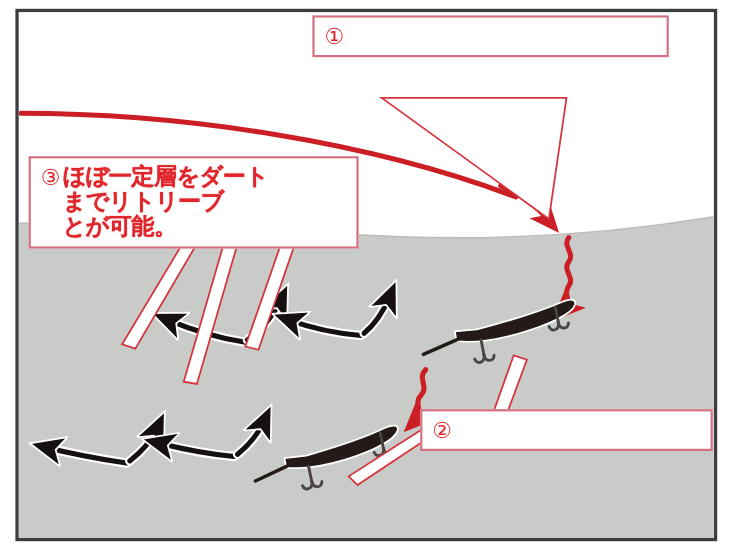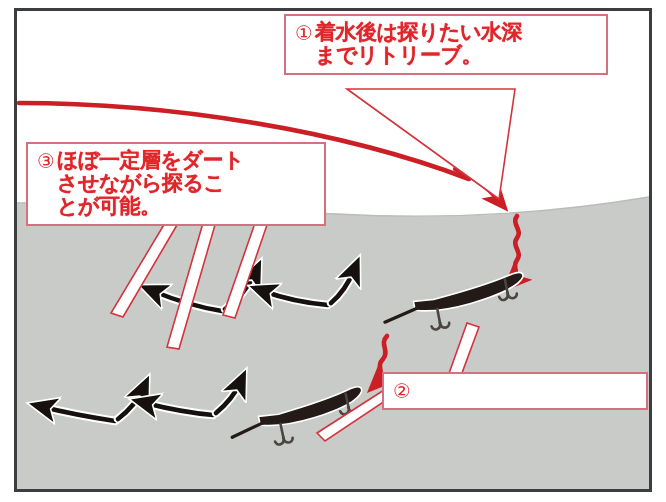--- a/index.html
+++ b/index.html
@@ -178,30 +178,28 @@
           </g>
 
         </g>
       </svg>
     </div>
   </div>
 
   <div id="callout1" class="callout">
     <div class="crow">
       <span class="cnumwrap">①</span>
-      <span class="ctext">着水後は探りたい水深
-までリトリーブ。</span>
     </div>
   </div>
 
   <div id="callout3" class="callout">
     <div class="crow">
       <span class="cnumwrap">③</span>
       <span class="ctext">ほぼ一定層をダート
-させながら探るこ
+までリトリーブ
 とが可能。</span>
     </div>
   </div>
 
   <div id="callout2" class="callout">
     <div class="crow">
       <span class="cnumwrap">②</span>
     </div>
   </div>
 

